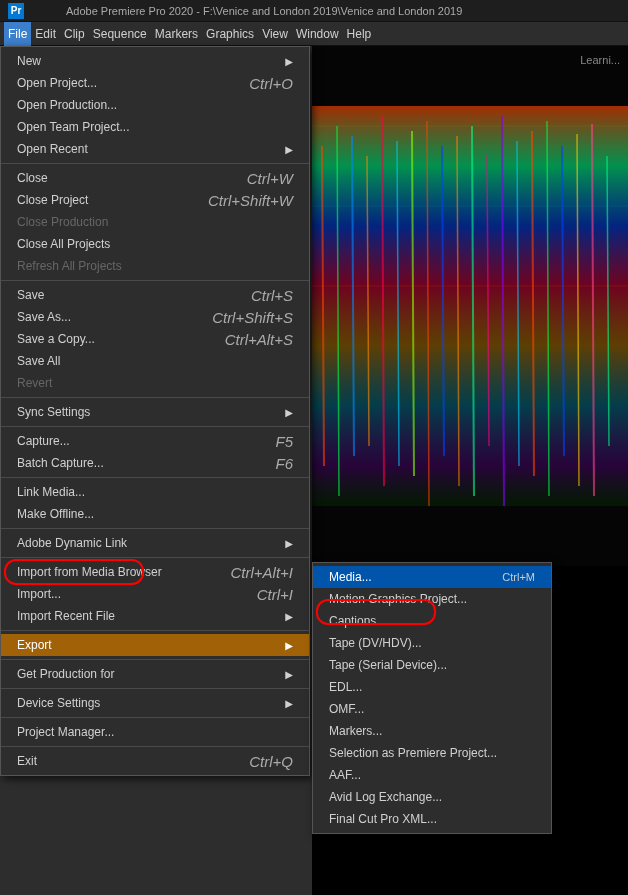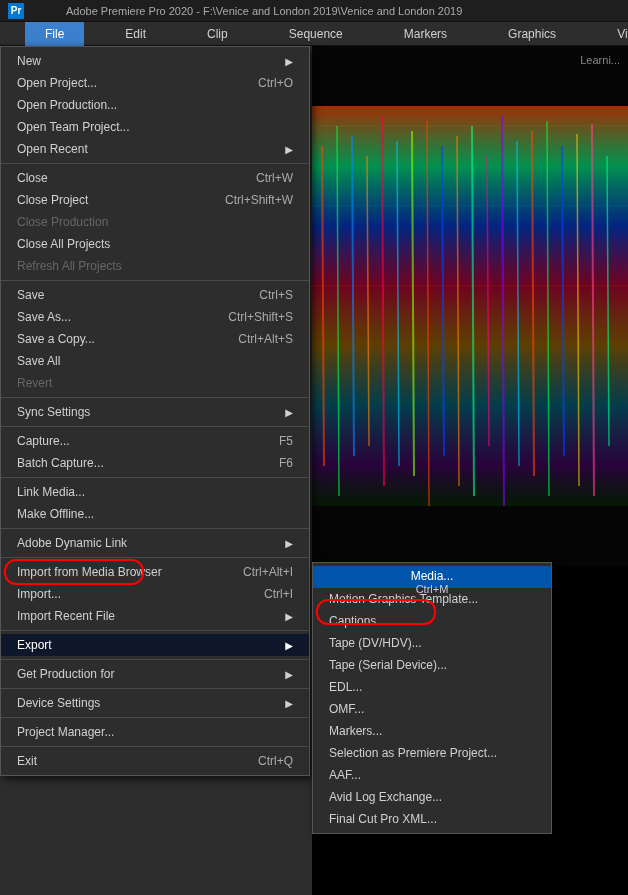--- a/index.html
+++ b/index.html
@@ -42,28 +42,27 @@
     
     .menu-bar {
       background: #2d2d2d;
       height: 24px;
       display: flex;
       align-items: center;
       padding: 0 4px;
       border-bottom: 1px solid #111;
     }
     .menu-item {
-      padding: 2px 20px;
+      padding: 2px 4px;
       font-size: 12px;
       color: #d0d0d0;
       cursor: pointer;
       height: 24px;
       display: flex;
       align-items: center;
-      margin-left: 21px;
     }
     .menu-item.file-active {
       background: #3c7fcc;
       color: white;
     }
 
     
     .bg-area {
       position: absolute;
       top: 46px;
@@ -190,27 +189,28 @@
       cursor: pointer;
       color: #d0d0d0;
       font-size: 12px;
       height: 22px;
     }
     .dropdown-item.disabled {
       color: #666;
       cursor: default;
     }
     .dropdown-item.highlighted {
-      background: #0f172a;
+      background: #a16207;
       color: white;
     }
     .dropdown-item .shortcut {
       color: #aaa;
-      font-size: 12px;
+      font-size: 15px;
       margin-left: 20px;
+      font-style: italic;
     }
     .dropdown-item .arrow {
       font-size: 10px;
       margin-left: 10px;
     }
 
     
     .submenu {
       position: absolute;
       left: 312px;
@@ -229,21 +229,20 @@
       justify-content: space-between;
       padding: 3px 16px;
       cursor: pointer;
       color: #d0d0d0;
       font-size: 12px;
       height: 22px;
     }
     .submenu-item.highlighted {
       background: #0055aa;
       color: white;
-      flex-direction: column;
     }
     .submenu-item .shortcut {
       color: #aaa;
       font-size: 11px;
     }
     .submenu-item.highlighted .shortcut {
       color: #ccc;
       text-align: right;
     }
 
@@ -529,21 +528,21 @@
 
   </div>
 </div>
 
 <div class="submenu">
   <div class="submenu-item highlighted">
     <span>Media...</span>
     <span class="shortcut">Ctrl+M</span>
   </div>
   <div class="submenu-item">
-    <span>Motion Graphics Template...</span>
+    <span>Motion Graphics Project...</span>
   </div>
   <div class="submenu-item">
     <span>Captions...</span>
   </div>
   <div class="submenu-item">
     <span>Tape (DV/HDV)...</span>
   </div>
   <div class="submenu-item">
     <span>Tape (Serial Device)...</span>
   </div>

